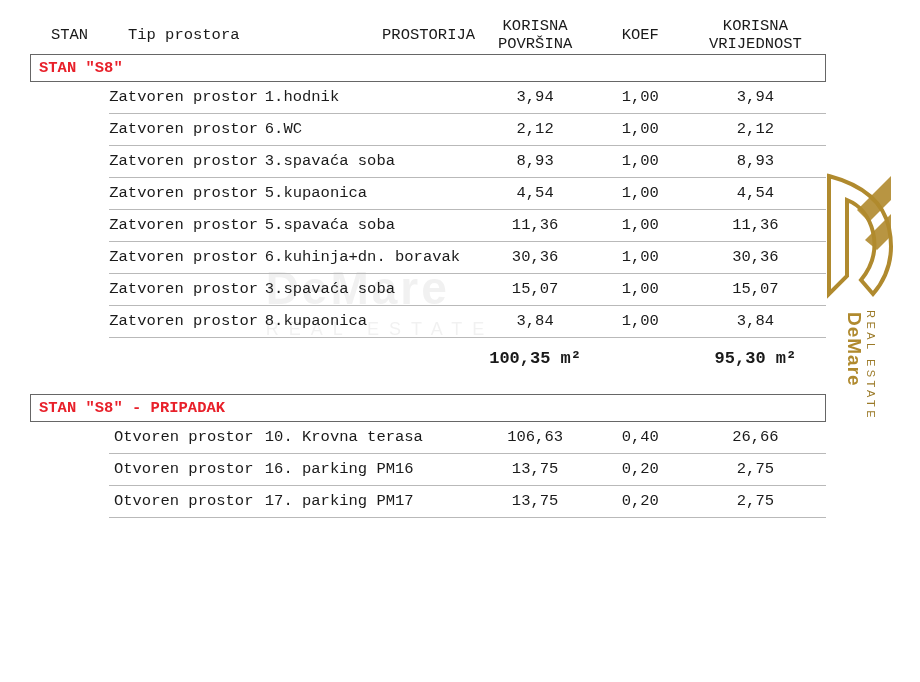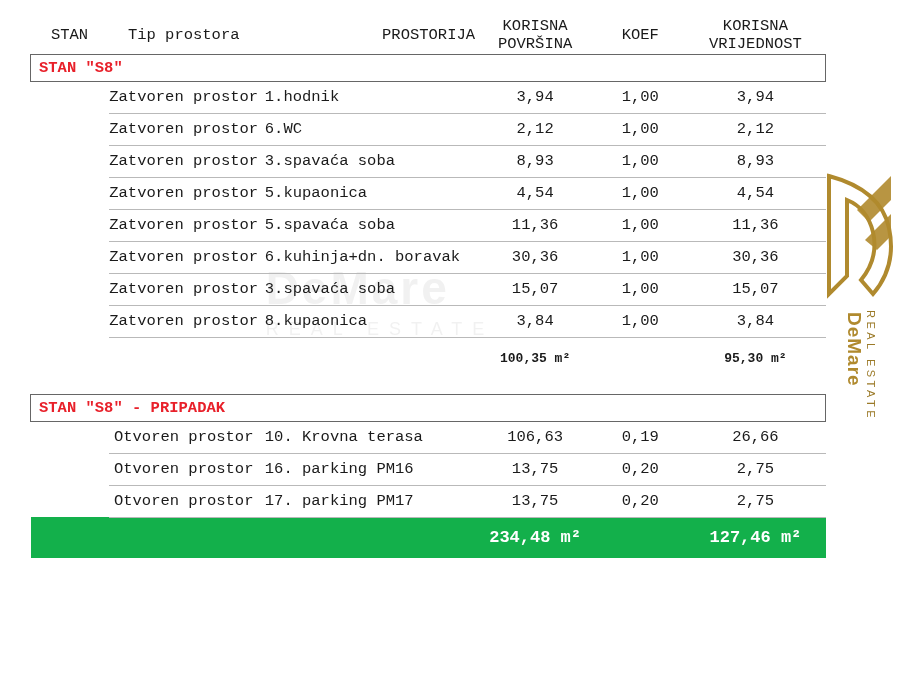--- a/index.html
+++ b/index.html
@@ -137,21 +137,21 @@
     height: 31px;
     border-bottom: 1px solid #b9b9b9;
     font-size: 15.5px;
   }
   .data-row td.c-stan { border-bottom: none; }
   .data-row.first-data td { border-top: none; }
 
   .sum-row td {
     height: 42px;
     font-weight: bold;
-    font-size: 13px;
+    font-size: 17px;
     border-bottom: none;
   }
 
   .total-row td {
     background: #13b04b;
     color: #ffffff;
     font-weight: bold;
     font-size: 17px;
     height: 40px;
   }
@@ -270,49 +270,41 @@
     <tr class="section-row">
       <td class="section-label" colspan="3">STAN "S8" - PRIPADAK</td>
       <td class="section-rest" colspan="3"></td>
     </tr>
 
     <tr class="data-row first-data">
       <td class="c-stan"></td>
       <td class="c-tip">Otvoren prostor</td>
       <td class="c-pros">10. Krovna terasa</td>
       <td class="c-pov">106,63</td>
-      <td class="c-koef">0,19</td>
+      <td class="c-koef">0,40</td>
       <td class="c-vrij">26,66</td>
     </tr>
     <tr class="data-row">
       <td class="c-stan"></td>
       <td class="c-tip">Otvoren prostor</td>
       <td class="c-pros">16. parking PM16</td>
       <td class="c-pov">13,75</td>
       <td class="c-koef">0,20</td>
       <td class="c-vrij">2,75</td>
     </tr>
     <tr class="data-row">
       <td class="c-stan"></td>
       <td class="c-tip">Otvoren prostor</td>
       <td class="c-pros">17. parking PM17</td>
       <td class="c-pov">13,75</td>
       <td class="c-koef">0,20</td>
       <td class="c-vrij">2,75</td>
     </tr>
 
 
-    <tr class="total-row">
-      <td class="c-stan"></td>
-      <td class="c-tip"></td>
-      <td class="c-pros"></td>
-      <td class="c-pov">234,48 m²</td>
-      <td class="c-koef"></td>
-      <td class="c-vrij">127,46 m²</td>
-    </tr>
   </tbody>
     </table>
 </div>
 
 <div class="logo-area">
   <svg class="logo-mark" viewBox="0 0 78 130">
     <path d="M8 6 L8 124 L26 106 L26 30 Q46 38 52 62 Q58 88 40 110 L52 124 Q76 96 68 58 Q60 20 8 6 Z" fill="none" stroke="#b08a2e" stroke-width="4"></path>
     <path d="M36 40 L70 6 L70 30 L48 52 Z" fill="#b08a2e" opacity="0.9"></path>
     <path d="M44 70 L70 44 L70 66 L56 80 Z" fill="#b08a2e" opacity="0.9"></path>
   </svg>

